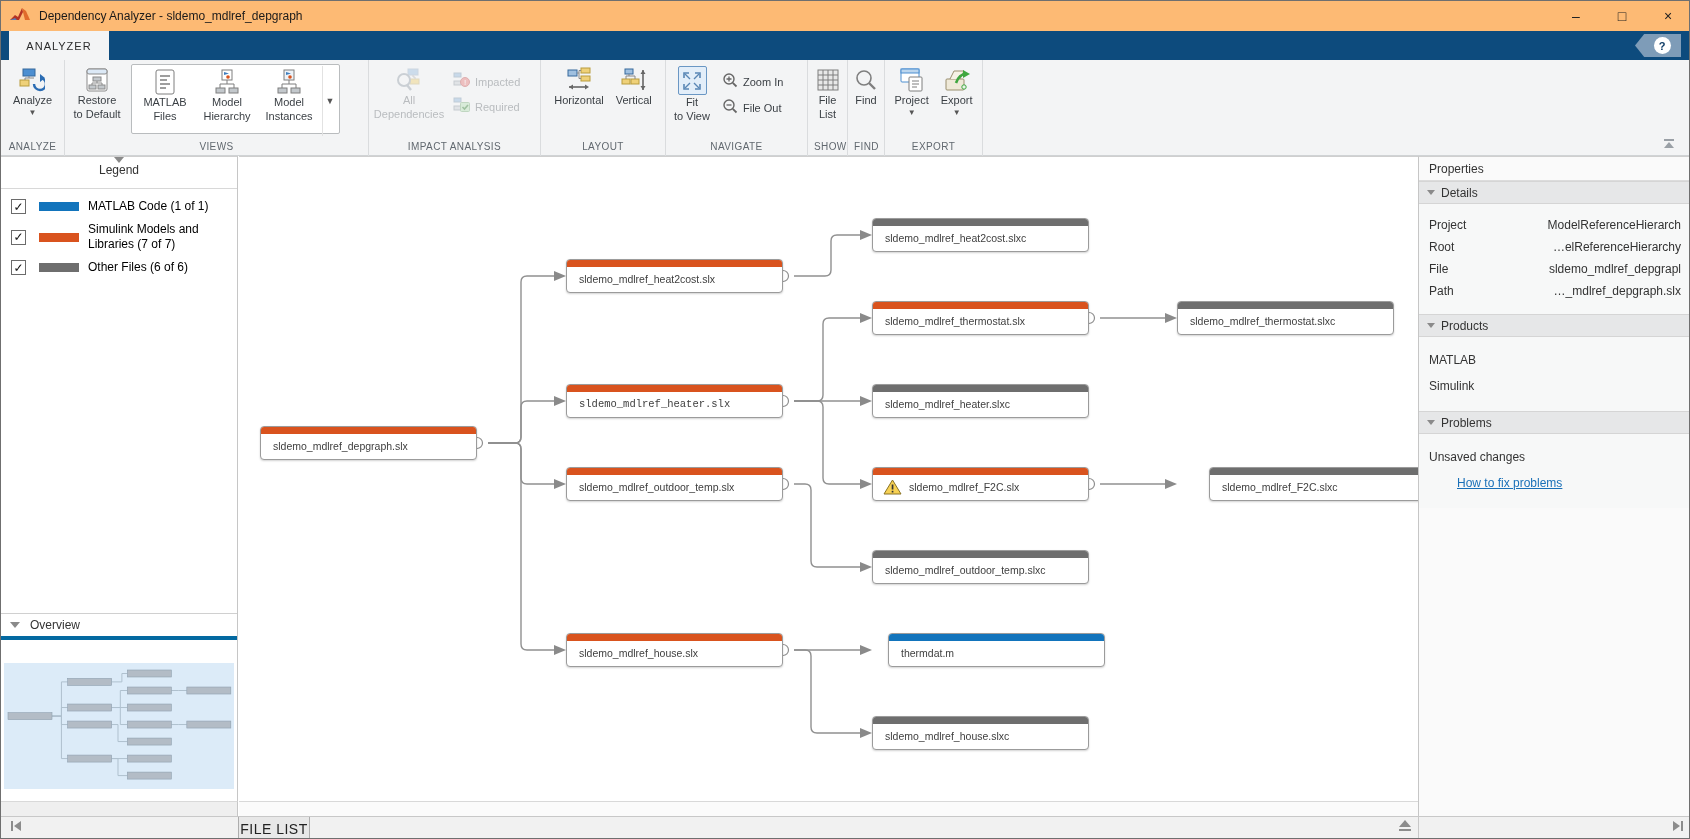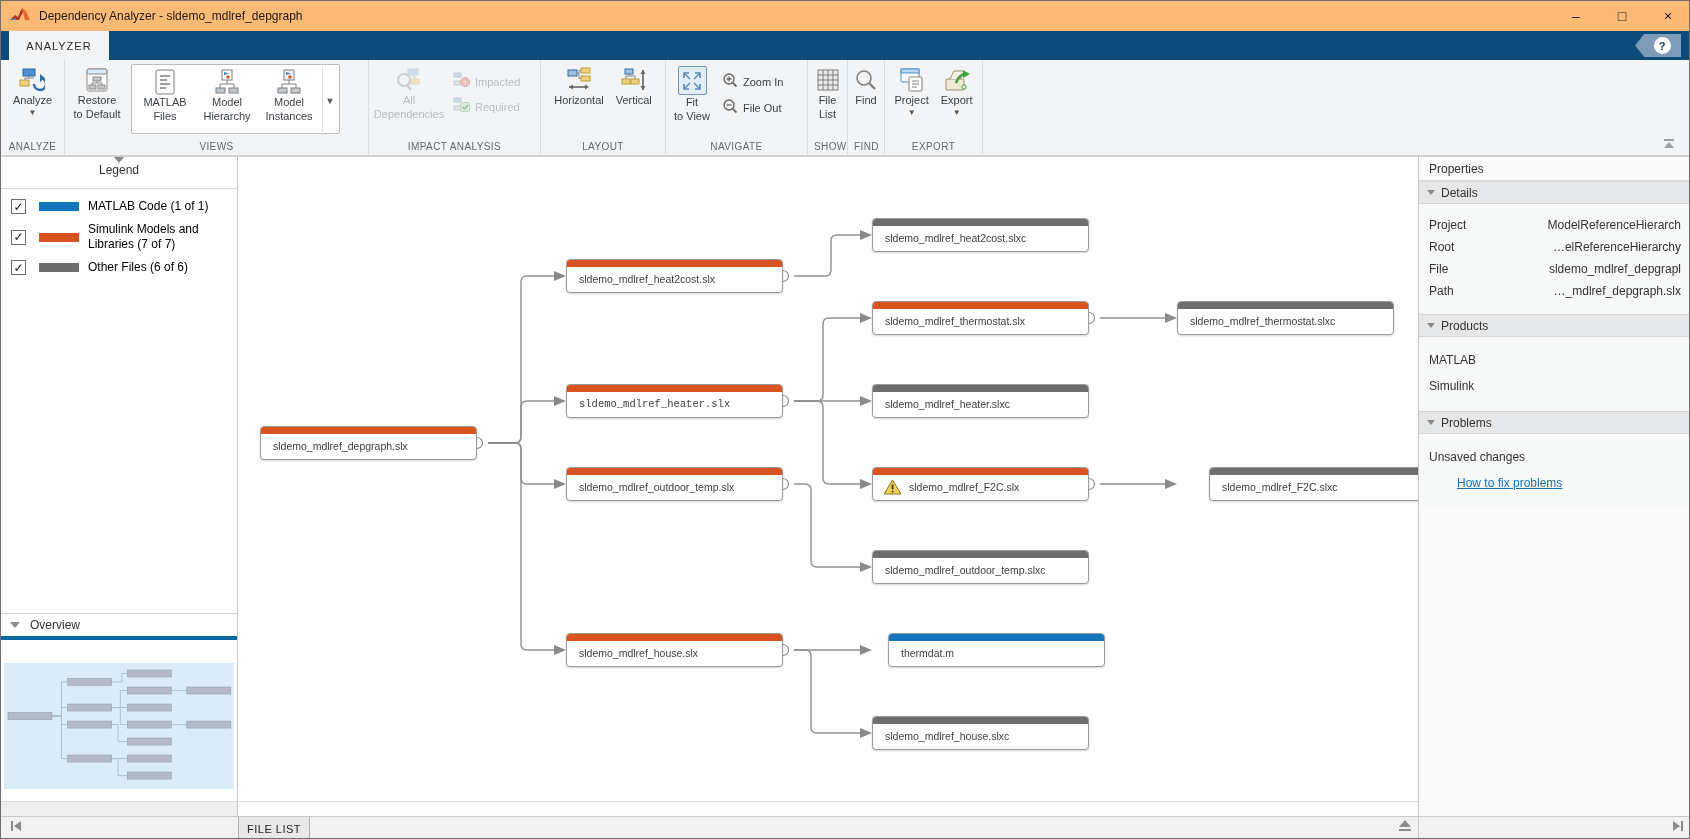--- a/index.html
+++ b/index.html
@@ -109,21 +109,21 @@
   .scroll-strip-left { position:absolute; left:0; top:800px; width:237px; height:15px; background:#efefef;
                        border-top:1px solid #d9d9d9; border-right:1px solid #c6c6c6; }
   .scroll-strip-graph { position:absolute; left:238px; top:800px; width:1179px; height:15px;
                         background:#fbfbfb; border-top:1px solid #d9d9d9; }
   .bottom-bar { position:absolute; left:0; top:815px; width:1690px; height:24px; background:#f1f1f1;
                 border-top:1px solid #c8c8c8; }
   .bb-div { position:absolute; top:0; width:1px; height:24px; background:#c8c8c8; }
   .file-list-tab { position:absolute; left:237px; top:0; width:72px; height:23px; background:#e8e8e8;
                    border-left:1px solid #adadad; border-right:1px solid #adadad;
                    display:flex; align-items:center; justify-content:center;
-                   font-size:11px; color:#222; letter-spacing:0.5px; }
+                   font-size:14px; color:#222; letter-spacing:0.5px; }
   .collapse-left { position:absolute; left:10px; top:4px; display:flex; align-items:center; }
   .collapse-left .bar { width:2px; height:10px; background:#8c8c8c; margin-right:1px; }
   .collapse-left .tri { width:0; height:0; border-top:5px solid transparent; border-bottom:5px solid transparent;
                         border-right:7px solid #8c8c8c; }
   .collapse-right { position:absolute; right:8px; top:4px; display:flex; align-items:center; }
   .collapse-right .bar { width:2px; height:10px; background:#8c8c8c; margin-left:1px; }
   .collapse-right .tri { width:0; height:0; border-top:5px solid transparent; border-bottom:5px solid transparent;
                          border-left:7px solid #8c8c8c; }
   .eject { position:absolute; left:1396px; top:819px; width:16px; height:16px;
            display:flex; flex-direction:column; align-items:center; }

